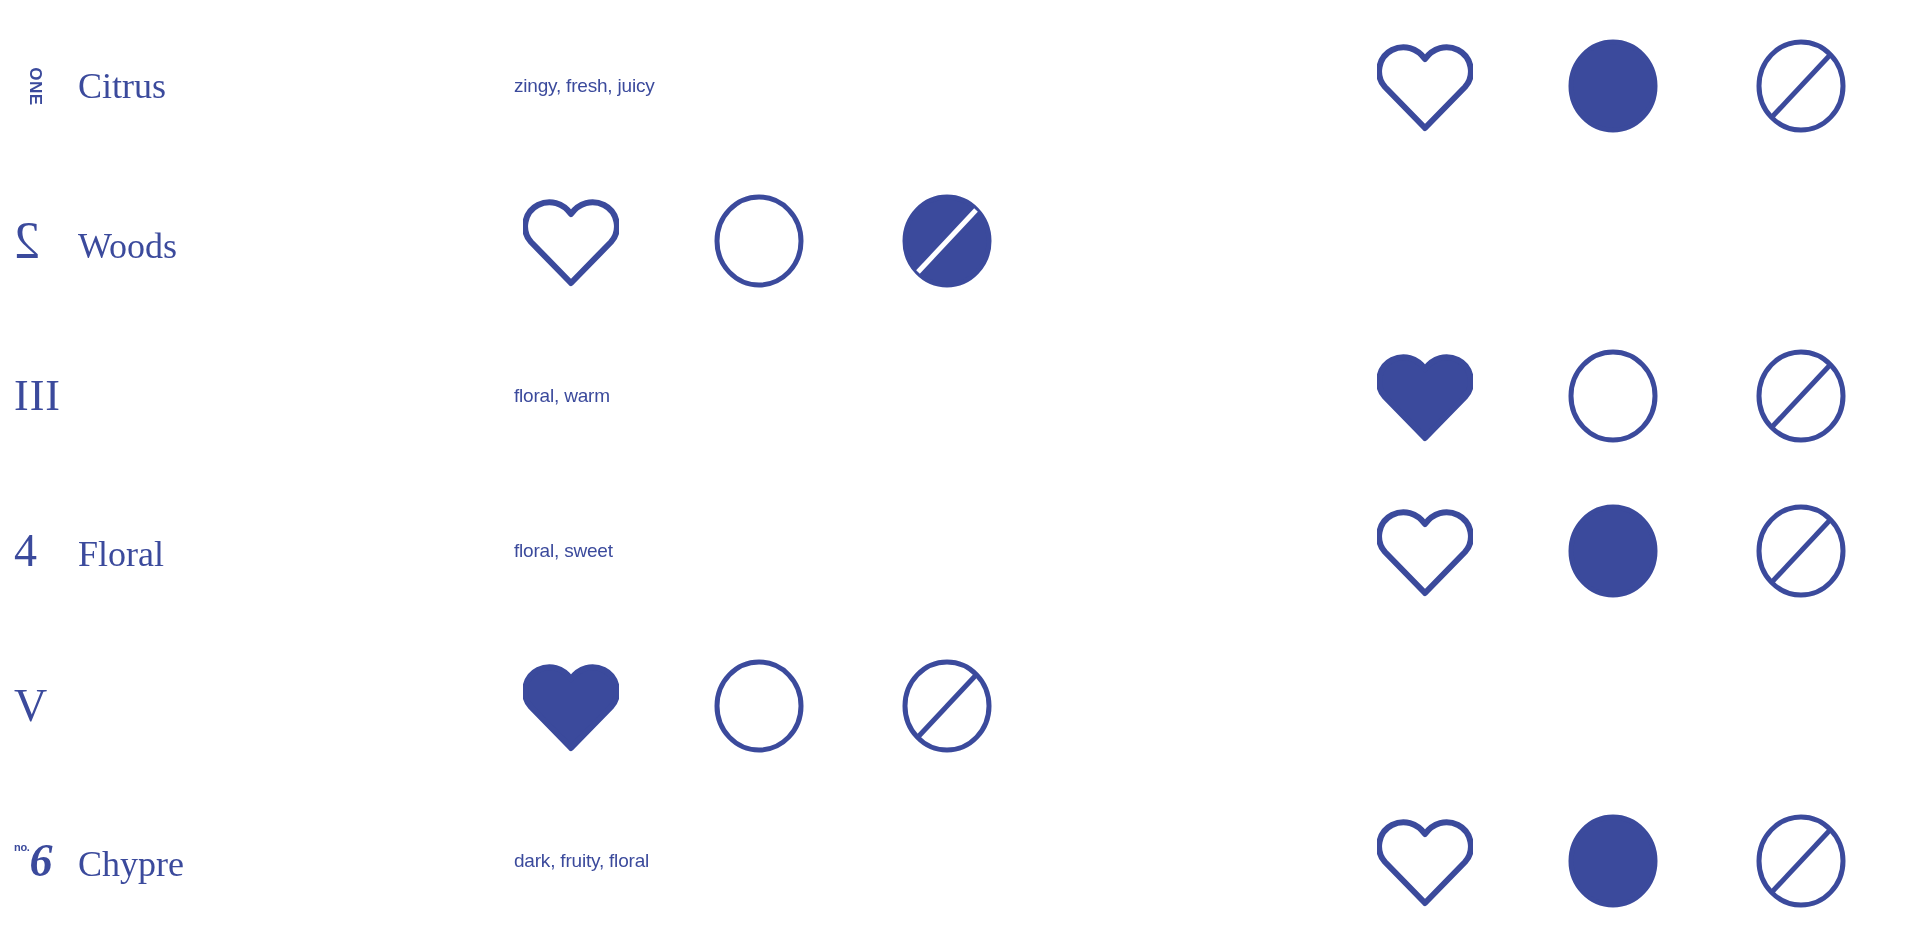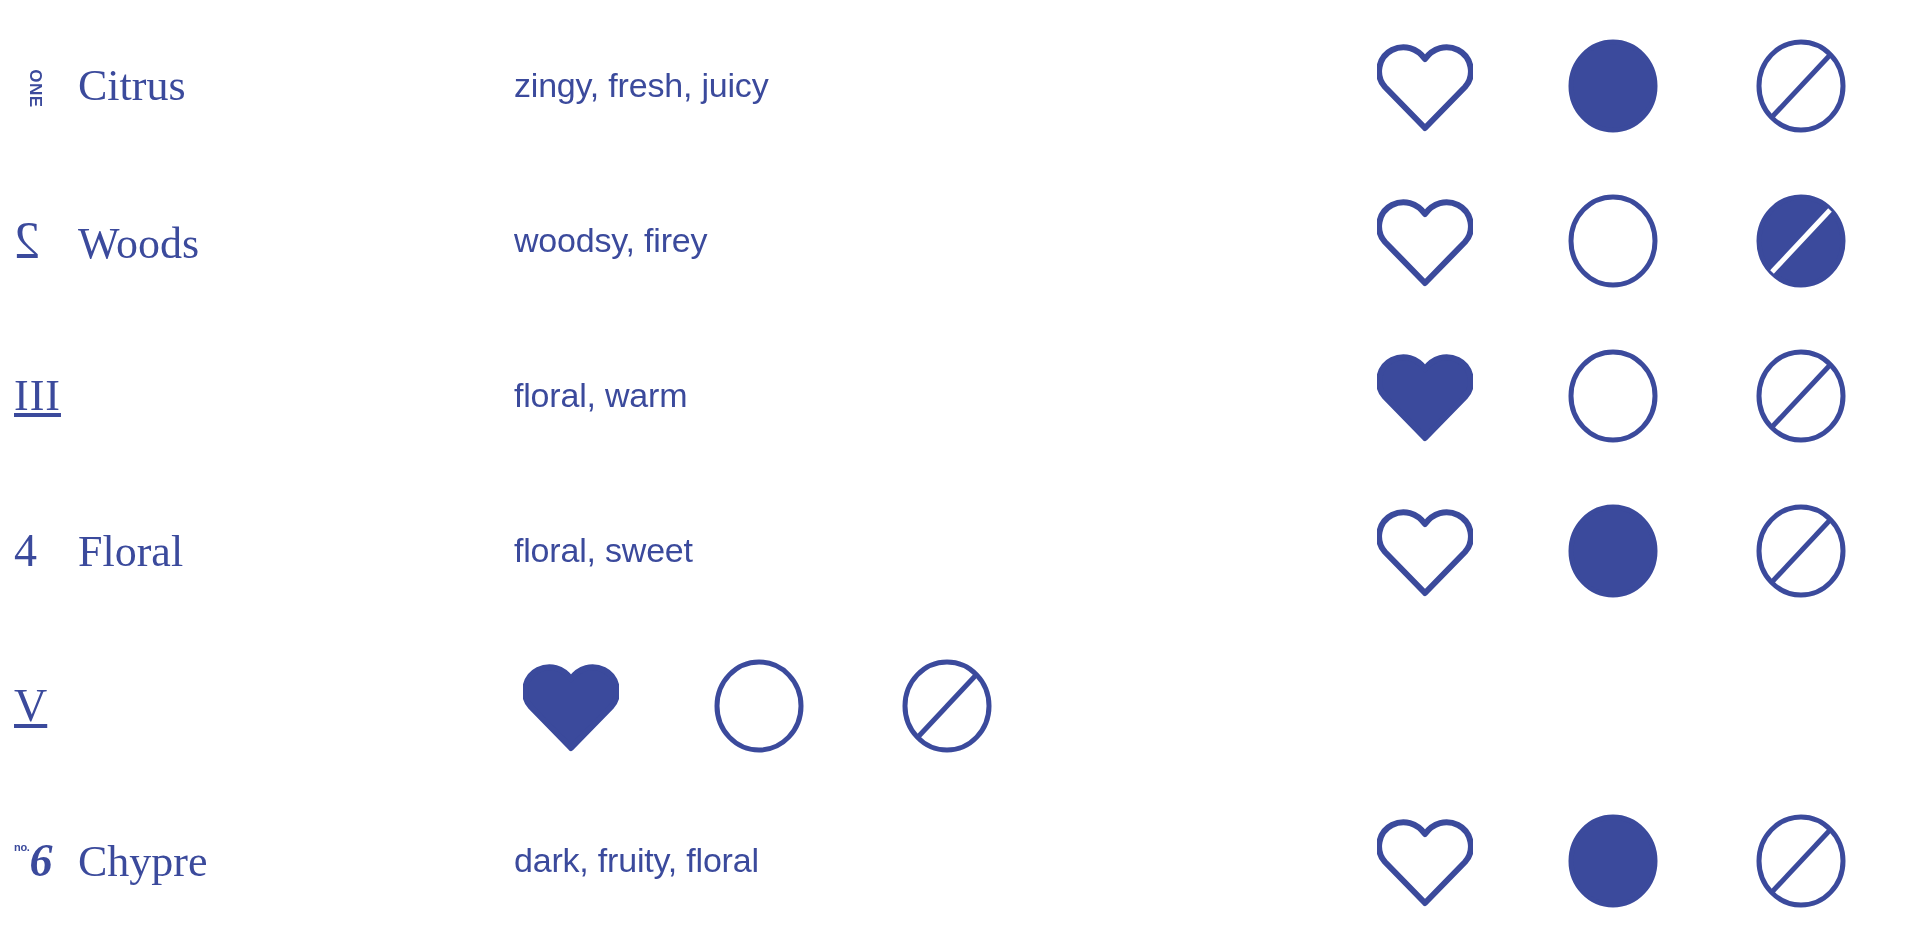--- a/index.html
+++ b/index.html
@@ -74,21 +74,20 @@
   }
   .numeral.mirror .glyph {
     display: inline-block;
     transform: scaleX(-1);
   }
 
   
   .numeral.roman {
     font-size: 46px;
     font-weight: 400;
-    text-decoration: underline;
   }
   .numeral.roman.light {
     font-size: 44px;
     letter-spacing: 1px;
   }
 
   
   .numeral.digit {
     font-size: 46px;
     font-weight: 400;
@@ -108,36 +107,36 @@
     vertical-align: super;
     position: relative;
     top: -8px;
     left: 0;
     letter-spacing: -0.3px;
     text-align: right;
   }
 
   .family-name {
     font-family: "Liberation Serif", serif;
-    font-size: 44px;
+    font-size: 36px;
     font-weight: 400;
     color: #3B4A9C;
     line-height: 1;
     margin-left: 10px;
     white-space: nowrap;
   }
 
   
   .desc-cell {
     flex: 1 1 auto;
     padding-left: 14px;
   }
   .desc {
     font-family: "Liberation Sans", sans-serif;
-    font-size: 34px;
+    font-size: 19px;
     font-weight: 400;
     color: #3B4A9C;
     letter-spacing: -0.2px;
     white-space: nowrap;
   }
 
   
   .icons-cell {
     flex: 0 0 560px;
     display: flex;
@@ -183,21 +182,20 @@
               <line x1="17" y1="79" x2="75" y2="17" stroke="#3B4A9C" stroke-width="5"></line>
             </svg>
           </span>
         </div>
       </div>
       <div class="row">
         <div class="name-cell">
           <span class="numeral mirror"><span class="glyph">2</span></span>
           <span class="family-name">Woods</span>
         </div>
-        <div class="desc-cell"><span class="desc">woodsy, firey</span></div>
         <div class="icons-cell">
           <span class="icon-slot">
             <svg width="96" height="92" viewBox="0 0 96 92">
               <path d="M48 88 L8 47 C-2 36 1 17 15 10 C27 4 40 8 48 19 C56 8 69 4 81 10 C95 17 98 36 88 47 Z" fill="none" stroke="#3B4A9C" stroke-width="6" stroke-linejoin="round"></path>
             </svg>
           </span>
           <span class="icon-slot">
             <svg width="92" height="96" viewBox="0 0 92 96">
               <ellipse cx="46" cy="48" rx="42" ry="44" fill="none" stroke="#3B4A9C" stroke-width="5"></ellipse>
             </svg>

